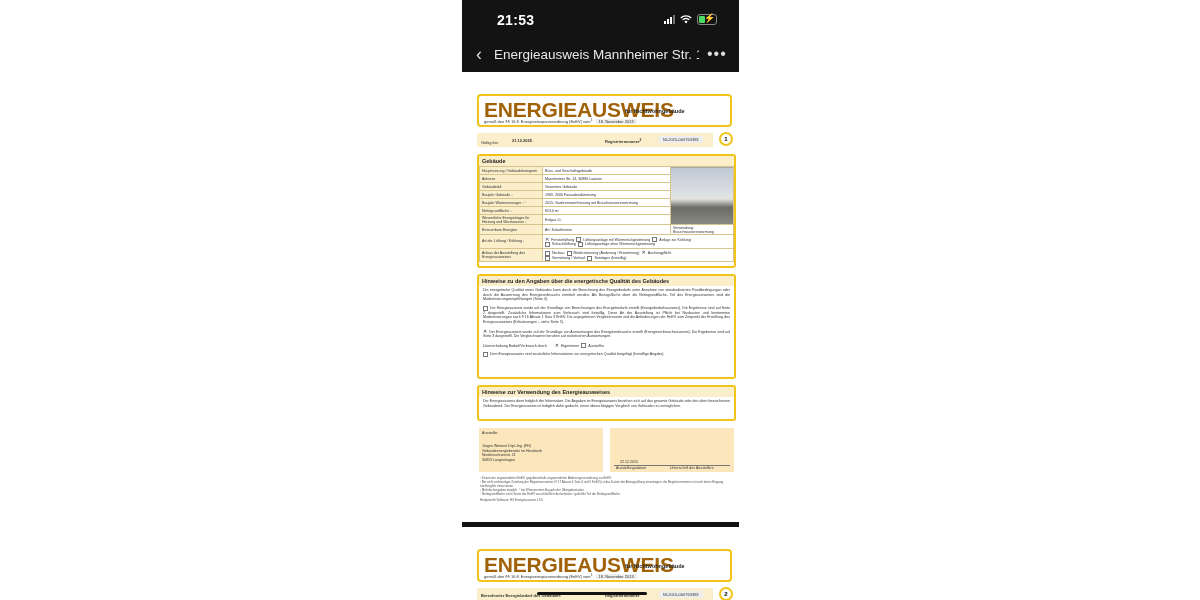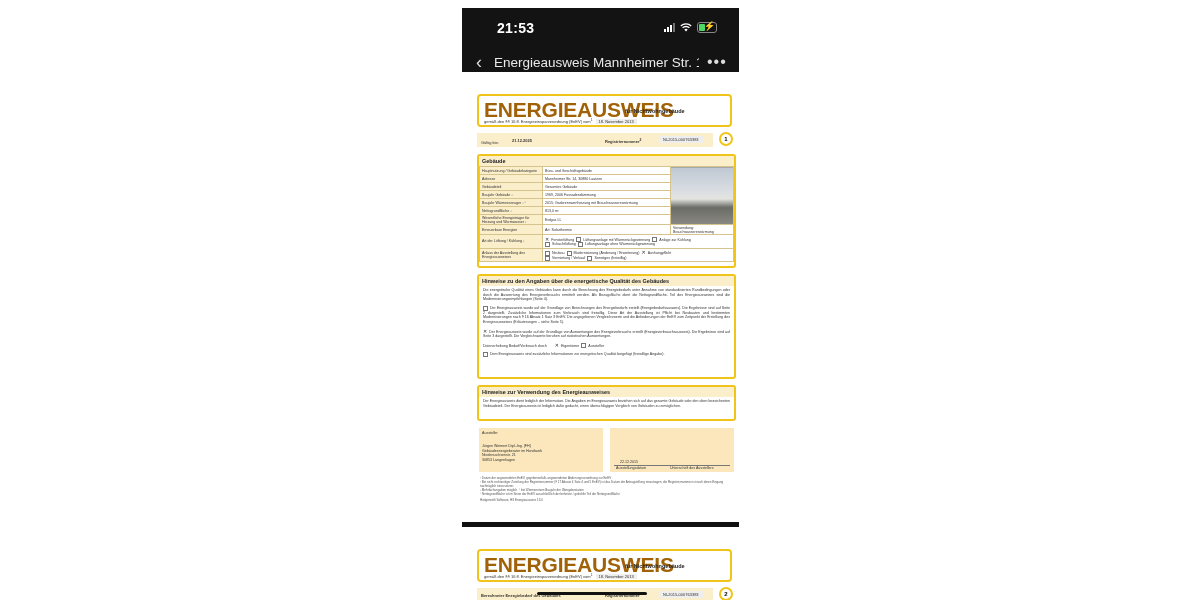--- a/index.html
+++ b/index.html
@@ -1,18 +1,18 @@
 <!DOCTYPE html>
 <html><head>
 <meta charset="utf-8">
 <style>
   html,body{margin:0;padding:0;}
   body{width:1200px;height:600px;background:#ffffff;position:relative;overflow:hidden;font-family:"Liberation Sans",sans-serif;}
   .phone{position:absolute;left:462px;top:0;width:277px;height:600px;background:#ffffff;overflow:hidden;}
-  .topbar{position:absolute;left:0;top:0;width:277px;height:81px;background:#131313;color:#fff;margin-top:8px;}
+  .topbar{position:absolute;left:0;top:0;width:277px;height:81px;background:#131313;color:#fff;}
   .time{position:absolute;left:35px;top:12px;font-size:14px;font-weight:bold;letter-spacing:0.3px;}
   .status-icons{position:absolute;right:22px;top:14px;display:flex;align-items:center;gap:5px;}
   .signal{display:flex;align-items:flex-end;gap:1px;height:9px;}
   .signal span{display:block;width:2px;background:#fff;}
   .battery{width:18px;height:9px;border:1px solid #888;border-radius:3px;position:relative;display:flex;align-items:center;}
   .battery .fill{width:6px;height:7px;background:#4cd964;border-radius:1px;margin-left:1px;}
   .battery .bolt{position:absolute;left:6px;top:-2px;font-size:9px;color:#fff;}
   .navrow{position:absolute;left:0;top:40px;width:277px;height:28px;display:flex;align-items:center;}
   .back{width:30px;font-size:18px;color:#ddd;text-align:center;margin-left:2px;}
   .doc-title{font-size:13.5px;color:#e8e8e8;white-space:nowrap;overflow:hidden;width:205px;}

